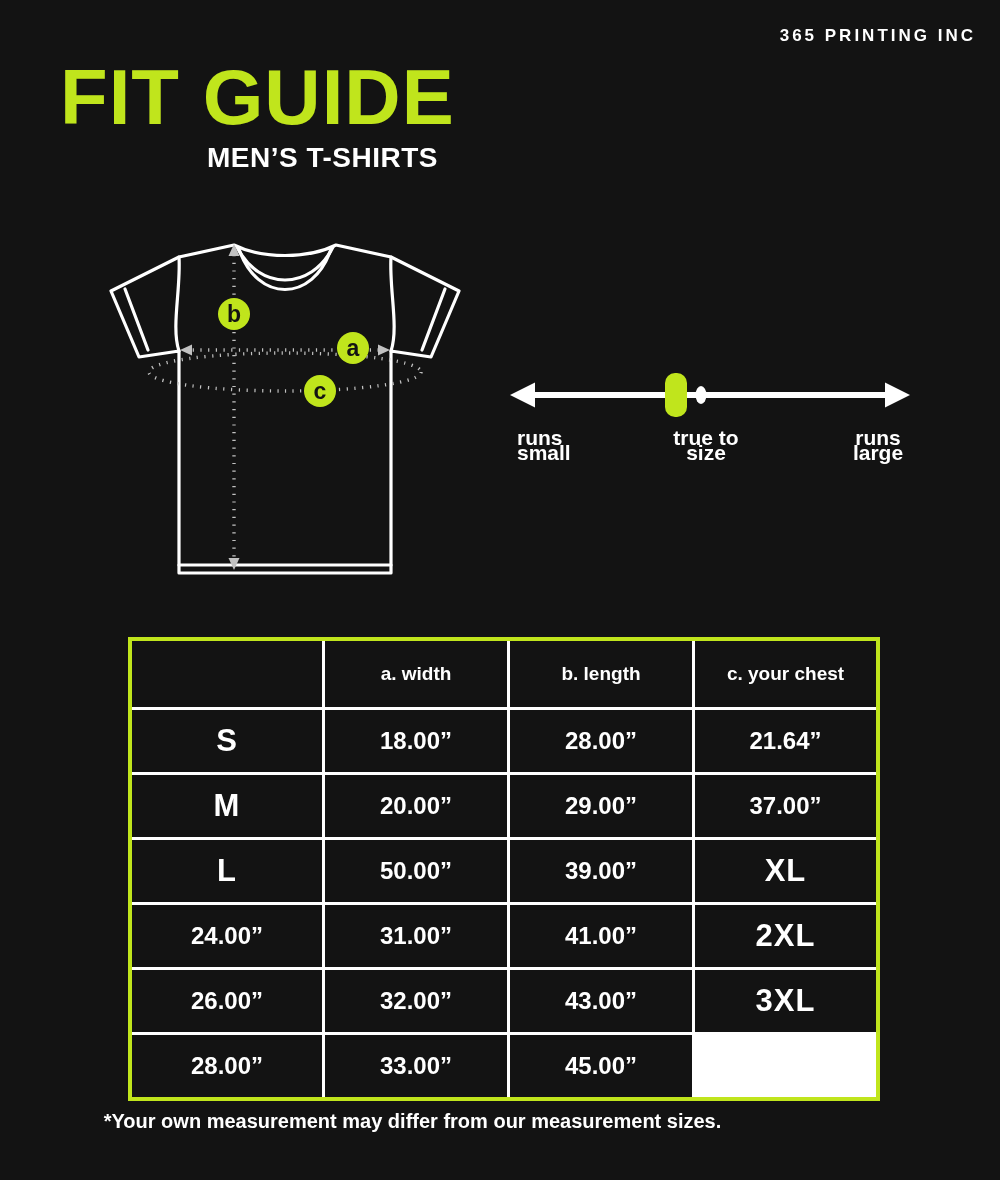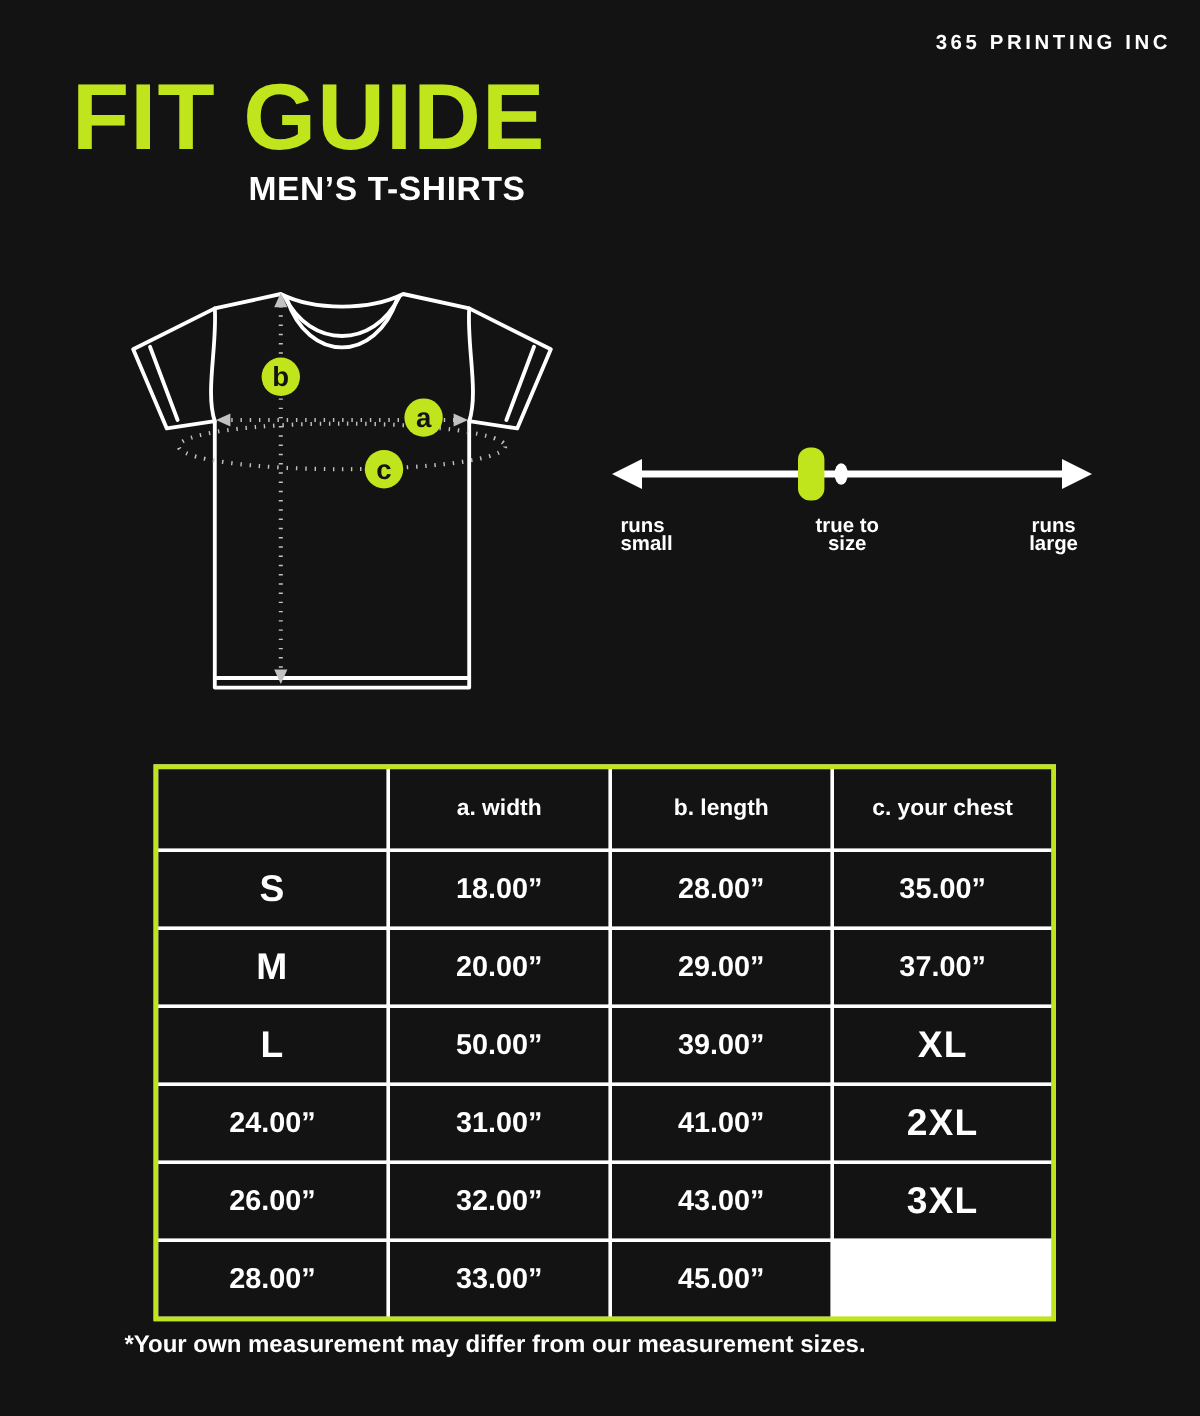--- a/index.html
+++ b/index.html
@@ -25,21 +25,21 @@
     letter-spacing:1px;white-space:nowrap;
   }
   .subtitle{
     color:var(--white);font-size:28px;font-weight:bold;text-align:right;
     margin-top:6px;letter-spacing:0.5px;
   }
   .tshirt-svg{position:absolute;left:93px;top:231px;}
   .scale-svg{position:absolute;left:505px;top:370px;}
   .scale-label{
     position:absolute;top:430px;color:var(--white);font-weight:bold;
-    font-size:17px;line-height:15px;white-space:pre-line;
+    font-size:21px;line-height:15px;white-space:pre-line;
   }
   .scale-label.left{left:517px;text-align:left;}
   .scale-label.center{left:645px;width:122px;text-align:center;}
   .scale-label.right{left:833px;width:90px;text-align:center;}
   .size-table{
     position:absolute;left:128px;top:637px;
     display:grid;
     grid-template-columns:190px 182px 182px 181px;
     grid-template-rows:66px repeat(6,62px);
     gap:3px;background:var(--white);
@@ -122,21 +122,21 @@
 
   <div class="size-table">
     <div class="cell head"></div>
     <div class="cell head">a. width</div>
     <div class="cell head">b. length</div>
     <div class="cell head">c. your chest</div>
 
     <div class="cell size">S</div>
     <div class="cell val">18.00”</div>
     <div class="cell val">28.00”</div>
-    <div class="cell val">35.00”</div>
+    <div class="cell val">21.64”</div>
 
     <div class="cell size">M</div>
     <div class="cell val">20.00”</div>
     <div class="cell val">29.00”</div>
     <div class="cell val">37.00”</div>
 
     <div class="cell size">L</div>
     <div class="cell val">50.00”</div>
     <div class="cell val">39.00”</div>
 

